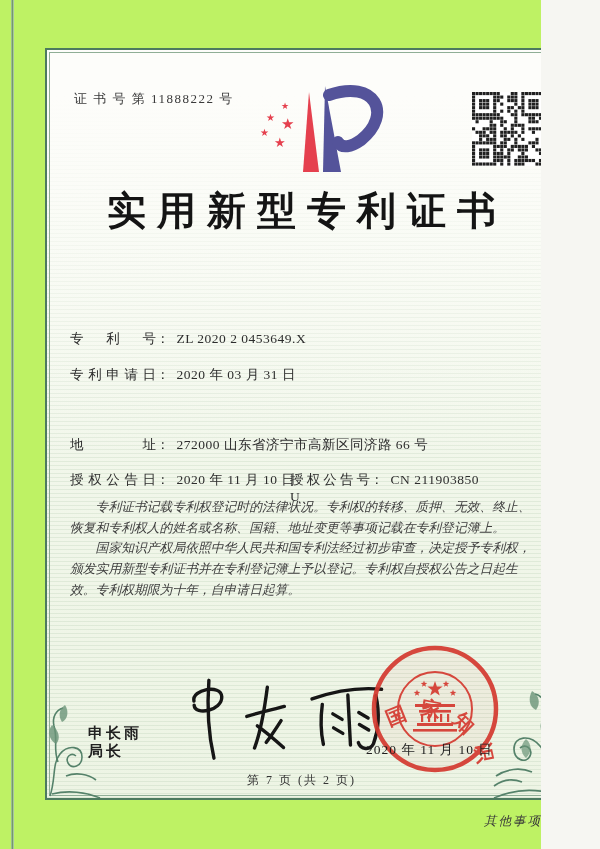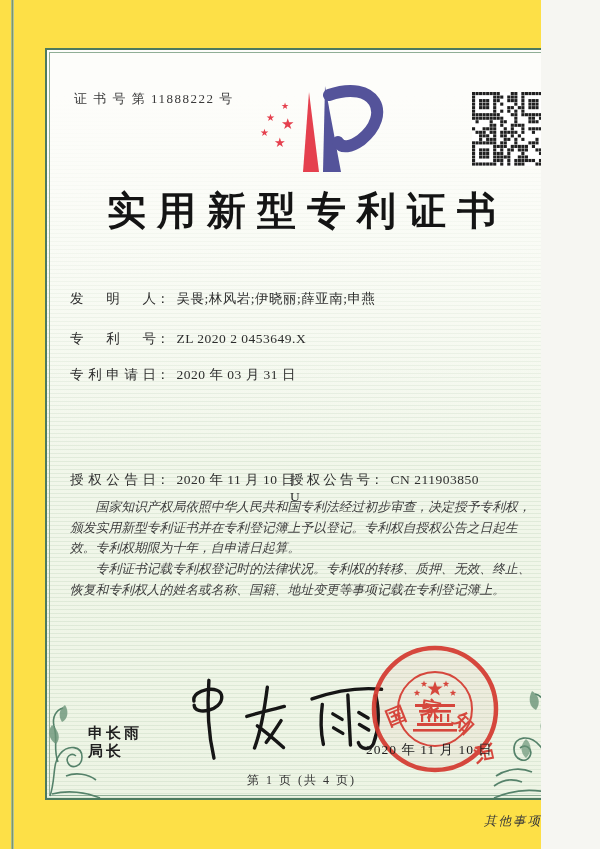--- a/index.html
+++ b/index.html
@@ -1,17 +1,17 @@
 <!DOCTYPE html>
 <html><head>
 <meta charset="utf-8">
 <style>
   html,body{margin:0;padding:0;}
   body{width:600px;height:849px;background:#f6f6f2;}
-  .page{position:relative;width:541px;height:849px;overflow:hidden;background:#fde047;
+  .page{position:relative;width:541px;height:849px;overflow:hidden;background:#bef264;
         font-family:"Liberation Serif","DejaVu Serif",serif;color:#2e2e2e;}
   .scan-edge{position:absolute;left:11px;top:0;width:3px;height:100%;
         background:linear-gradient(90deg,#aec6b4,#5e8468 55%,#cfe0d2);opacity:.85;}
   
   .cert-border{position:absolute;left:45px;top:48px;width:513px;height:752px;
         border:2.2px solid #4d7a5f;box-sizing:border-box;
         background:
           linear-gradient(#fdfdfa 6%, rgba(253,253,250,0) 55%),
           repeating-linear-gradient(0deg, rgba(120,160,120,.14) 0 1px, rgba(120,160,120,0) 1px 4px),
           linear-gradient(#f7faf2,#edf4e4);}
@@ -336,39 +336,39 @@
           <rect x="49.33" y="70.48" width="3.12" height="3.12"></rect>
           <rect x="63.43" y="70.48" width="3.12" height="3.12"></rect>
           <rect x="66.95" y="70.48" width="3.12" height="3.12"></rect>
           <rect x="70.48" y="70.48" width="3.12" height="3.12"></rect>
         </g>
       </svg>
   </div>
 
   <h1 class="title">实用新型专利证书</h1>
 
-  <div class="frow" style="top:290px">
-    <span class="flabel">发明人</span><span class="fcolon">：</span><span class="fvalue">吴畏;林风岩;伊晓丽;薛亚南;申燕</span>
-  </div>
   <div class="frow" style="top:330px">
     <span class="flabel">专利号</span><span class="fcolon">：</span><span class="fvalue">ZL 2020 2 0453649.X</span>
   </div>
   <div class="frow" style="top:366px">
     <span class="flabel">专利申请日</span><span class="fcolon">：</span><span class="fvalue">2020 年 03 月 31 日</span>
+  </div>
+  <div class="frow" style="top:436px">
+    <span class="flabel">地址</span><span class="fcolon">：</span><span class="fvalue">272000 山东省济宁市高新区同济路 66 号</span>
   </div>
   <div class="frow" style="top:471px">
     <span class="flabel">授权公告日</span><span class="fcolon">：</span><span class="fvalue">2020 年 11 月 10 日</span>
     <span class="fgroup2">
       <span class="flabel">授权公告号</span><span class="fcolon">：</span><span class="fvalue">CN 211903850 U</span>
     </span>
   </div>
 
   <div class="body-text">
+    <p>专利证书记载专利权登记时的法律状况。专利权的转移、质押、无效、终止、恢复和专利权人的姓名或名称、国籍、地址变更等事项记载在专利登记簿上。</p>
     <p>国家知识产权局依照中华人民共和国专利法经过初步审查，决定授予专利权，颁发实用新型专利证书并在专利登记簿上予以登记。专利权自授权公告之日起生效。专利权期限为十年，自申请日起算。</p>
-    <p>专利证书记载专利权登记时的法律状况。专利权的转移、质押、无效、终止、恢复和专利权人的姓名或名称、国籍、地址变更等事项记载在专利登记簿上。</p>
   </div>
 
   <div class="director-role">局长</div>
   <div class="director-name">申长雨</div>
   <svg class="sig" width="215" height="105" viewBox="0 0 215 105">
     <g fill="none" stroke="#161616" stroke-width="3.4" stroke-linecap="round">
       <path d="M26,10 C23,34 22,60 27,88"></path>
       <path d="M10,30 C8,18 38,14 38,27 C38,41 10,45 10,34"></path>
       <path d="M84,20 C80,42 76,62 68,80"></path>
       <path d="M62,48 C78,44 92,42 100,40"></path>
@@ -429,16 +429,16 @@
       <path d="M6,105 C26,100 46,103 62,110"></path>
       <path d="M14,66 C8,52 14,40 10,26 C8,16 13,8 21,6"></path>
       <path d="M24,84 C36,79 50,81 60,88"></path>
       <path d="M34,94 C44,90 54,92 62,98"></path>
     </g>
     <path d="M12,46 C4,42 2,32 8,25 C16,31 18,41 12,46 Z" fill="#6a9478" opacity="0.8"></path>
     <path d="M20,22 C15,15 17,7 24,3 C28,10 27,19 20,22 Z" fill="#6a9478" opacity="0.8"></path>
     <path d="M30,70 C24,64 24,56 30,51 C36,57 36,65 30,70 Z" fill="#6a9478" opacity="0.7"></path>
   </svg>
 
-  <div class="page-info">第 1 页 (共 4 页)</div>
+  <div class="page-info">第 7 页 (共 2 页)</div>
   <div class="note">其他事项参见背面</div>
 
 </div>
 
 </body></html>

